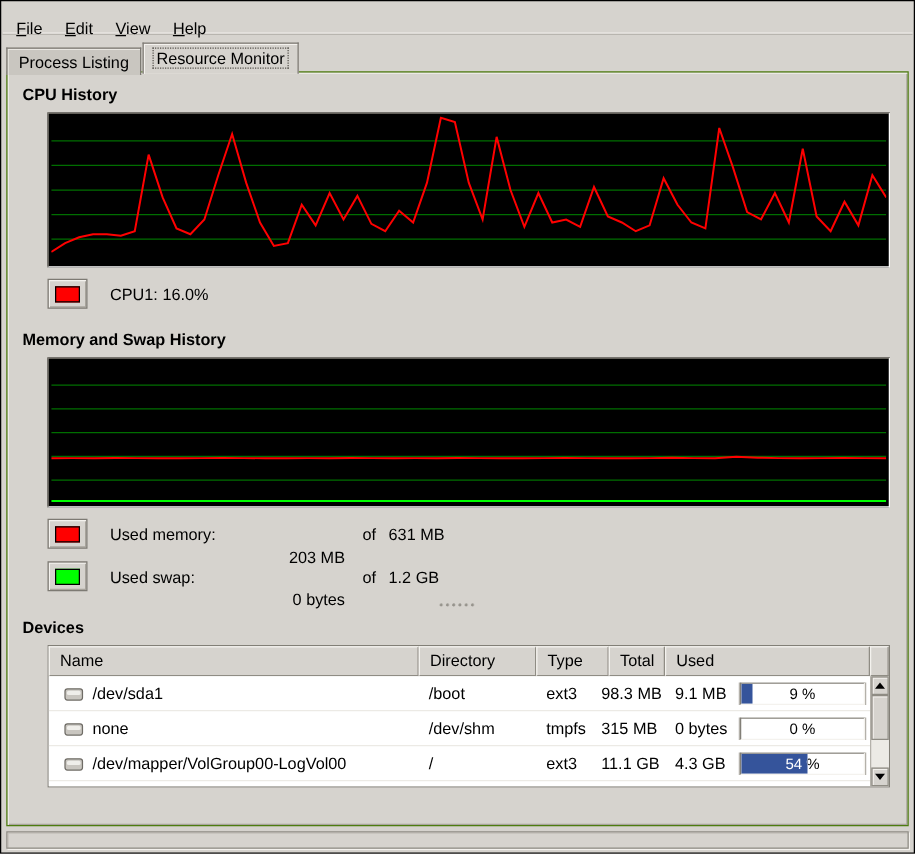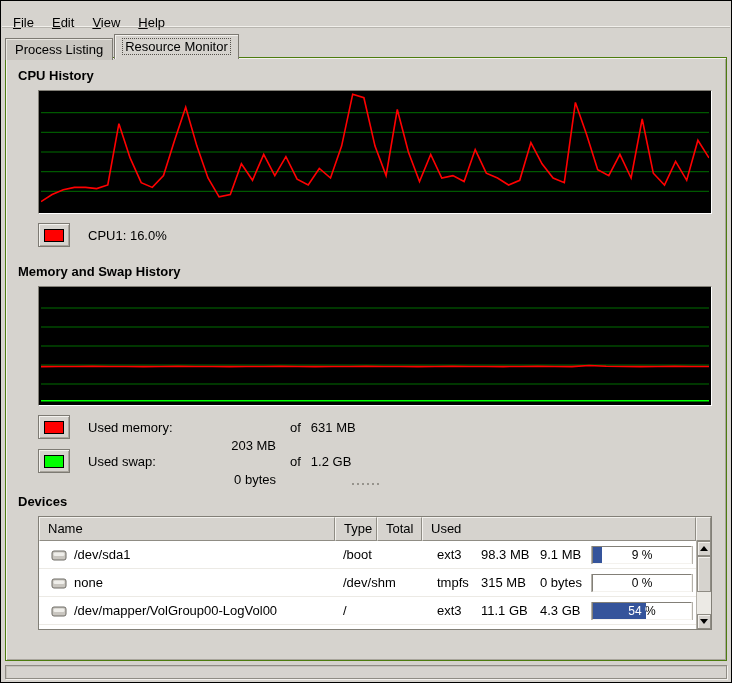--- a/index.html
+++ b/index.html
@@ -120,21 +120,21 @@
   .th{
     background:#d6d3ce;
     border-top:1px solid #f4f2ee;border-left:1px solid #f4f2ee;
     border-right:1px solid #8f8c84;border-bottom:1px solid #8f8c84;
     padding:3px 6px 3px 8px;
     white-space:nowrap;overflow:hidden;
     cursor:default;
   }
   .th.c-name{width:296px;}
   .th.c-dir{width:94px;}
-  .th.c-type{width:42px;}
+  .th.c-type{width:58px;}
   .th.c-total{width:45px;}
   .th.c-used{flex:1 1 auto;}
   .th.c-stub{width:15px;padding:0;}
   .tbody-wrap{flex:1 1 auto;display:flex;min-height:0;border-radius:13px;}
   .tbody{flex:1 1 auto;background:#fff;overflow:hidden;}
   .tr{display:flex;height:28px;align-items:center;border-bottom:1px solid #eceae5;}
   .td{padding:0 6px 0 8px;white-space:nowrap;overflow:hidden;}
   .td.c-name{width:296px;display:flex;align-items:center;padding-left:12px;}
   .td.c-dir{width:94px;}
   .td.c-type{width:46px;}
@@ -271,20 +271,21 @@
     </div>
 
     <div class="grip-row">
       <div class="grip"></div>
     </div>
 
     <div class="section-title devices-title">Devices</div>
     <div class="table-frame">
       <div class="thead">
         <div class="th c-name">Name</div>
+        <div class="th c-dir">Directory</div>
         <div class="th c-type">Type</div>
         <div class="th c-total">Total</div>
         <div class="th c-used">Used</div>
         <div class="th c-stub"></div>
       </div>
       <div class="tbody-wrap">
         <div class="tbody">
 
           <div class="tr">
             <div class="td c-name">

